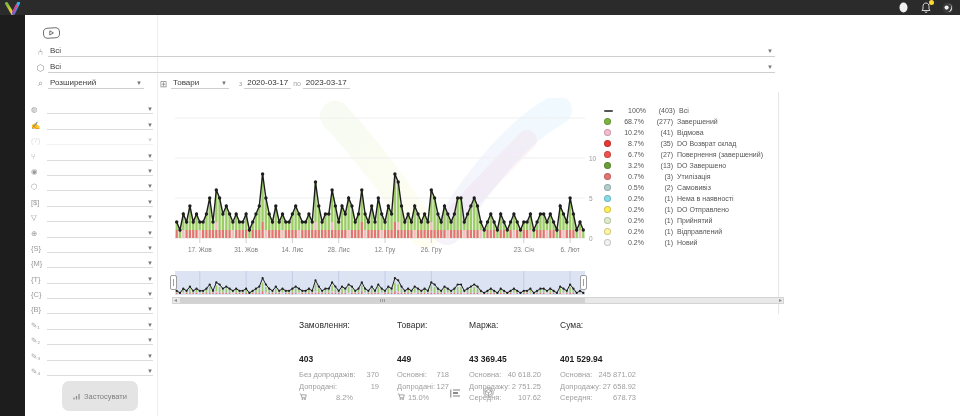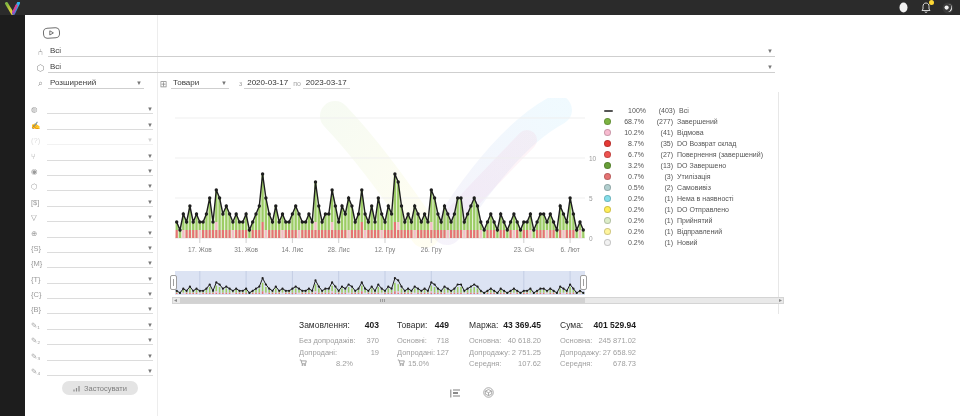--- a/index.html
+++ b/index.html
@@ -33,21 +33,21 @@
 
   .datebox { border-bottom:1px solid #cfcfcf; font-size:8px; color:#333; padding:0 3px 1px 3px; height:13px; display:flex; align-items:flex-end; cursor:text; }
   .small-lbl { font-size:7px; color:#a5a5a5; padding:0 2px 2px 2px; }
 
   
   .panel { position:absolute; left:29px; top:99px; width:124px; }
   .p-row { display:flex; align-items:flex-end; height:15.4px; }
   .p-row .glyph { width:18px; font-size:7.5px; color:#9a9a9a; text-align:left; padding-left:2px; }
   .p-row .p-line { flex:1; border-bottom:1px solid #dcdcdc; height:11px; display:flex; justify-content:flex-end; align-items:flex-end; cursor:pointer; }
   .p-row.disabled { opacity:.35; }
-  .apply-btn { position:absolute; left:62px; top:381px; width:76px; height:14px; background:#e4e4e4; border-radius:7px; border:none; font-size:7.5px; color:#7d7d7d; display:flex; align-items:center; justify-content:center; gap:3px; cursor:pointer; font-family:"Liberation Sans",sans-serif; }
+  .apply-btn { position:absolute; left:62px; top:381px; width:76px; height:30px; background:#e4e4e4; border-radius:7px; border:none; font-size:7.5px; color:#7d7d7d; display:flex; align-items:center; justify-content:center; gap:3px; cursor:pointer; font-family:"Liberation Sans",sans-serif; }
 
   
   .watermark { position:absolute; left:295px; top:98px; pointer-events:none; }
   .chart-svg { position:absolute; left:175px; top:98px; }
   .y-lbl { position:absolute; font-size:6.5px; color:#9b9b9b; left:589px; }
   .x-lbl { position:absolute; top:246px; font-size:6.5px; color:#7d7d7d; transform:translateX(-50%); white-space:nowrap; }
 
   .legend { position:absolute; left:604px; top:105px; }
   .lg-row { display:flex; align-items:center; height:11px; font-size:7px; color:#555; cursor:pointer; }
   .lg-swatch { width:7px; height:7px; border-radius:50%; flex:none; }
@@ -61,22 +61,22 @@
   .brush-handle::after { content:""; display:block; width:1px; height:7px; background:#9e9e9e; margin:3px auto; }
   .scrollbar { position:absolute; left:172px; top:297px; width:612px; height:7px; background:#e9e9e9; border:1px solid #d4d4d4; }
   .sb-arrow { position:absolute; top:-1px; font-size:6px; color:#8a8a8a; line-height:7px; cursor:pointer; }
   .sb-thumb { position:absolute; left:7px; top:0; width:405px; height:5px; background:#d2d2d2; cursor:grab; }
   .sb-grip { position:absolute; left:200px; top:1px; display:flex; gap:1px; }
   .sb-grip i { width:1px; height:3px; background:#9a9a9a; }
 
   
   .stats { position:absolute; top:320px; }
   .stat-col { position:absolute; top:0; }
-  .st-head { display:flex; justify-content:space-between; font-size:8.5px; color:#2f2f2f; margin-bottom:5px; }
-  .st-head b { font-weight:bold; color:#1d1d1d; }
+  .st-head { display:flex; justify-content:space-between; font-size:8.5px; color:#2f2f2f; margin-bottom:5px;flex-direction:column; }
+  .st-head b { font-weight:bold; color:#1d1d1d;margin-top:24px; }
   .st-sub { display:flex; justify-content:space-between; font-size:7.5px; color:#a0a0a0; height:11.5px; align-items:center; }
   .cart-g { display:inline-flex; }
 
   .view-toggles { position:absolute; top:384px; left:450px; display:flex; gap:22px; }
   .vt { width:11px; height:11px; cursor:pointer; }
 </style>
 </head>
 <body>
 
 <div class="sidebar"></div>

